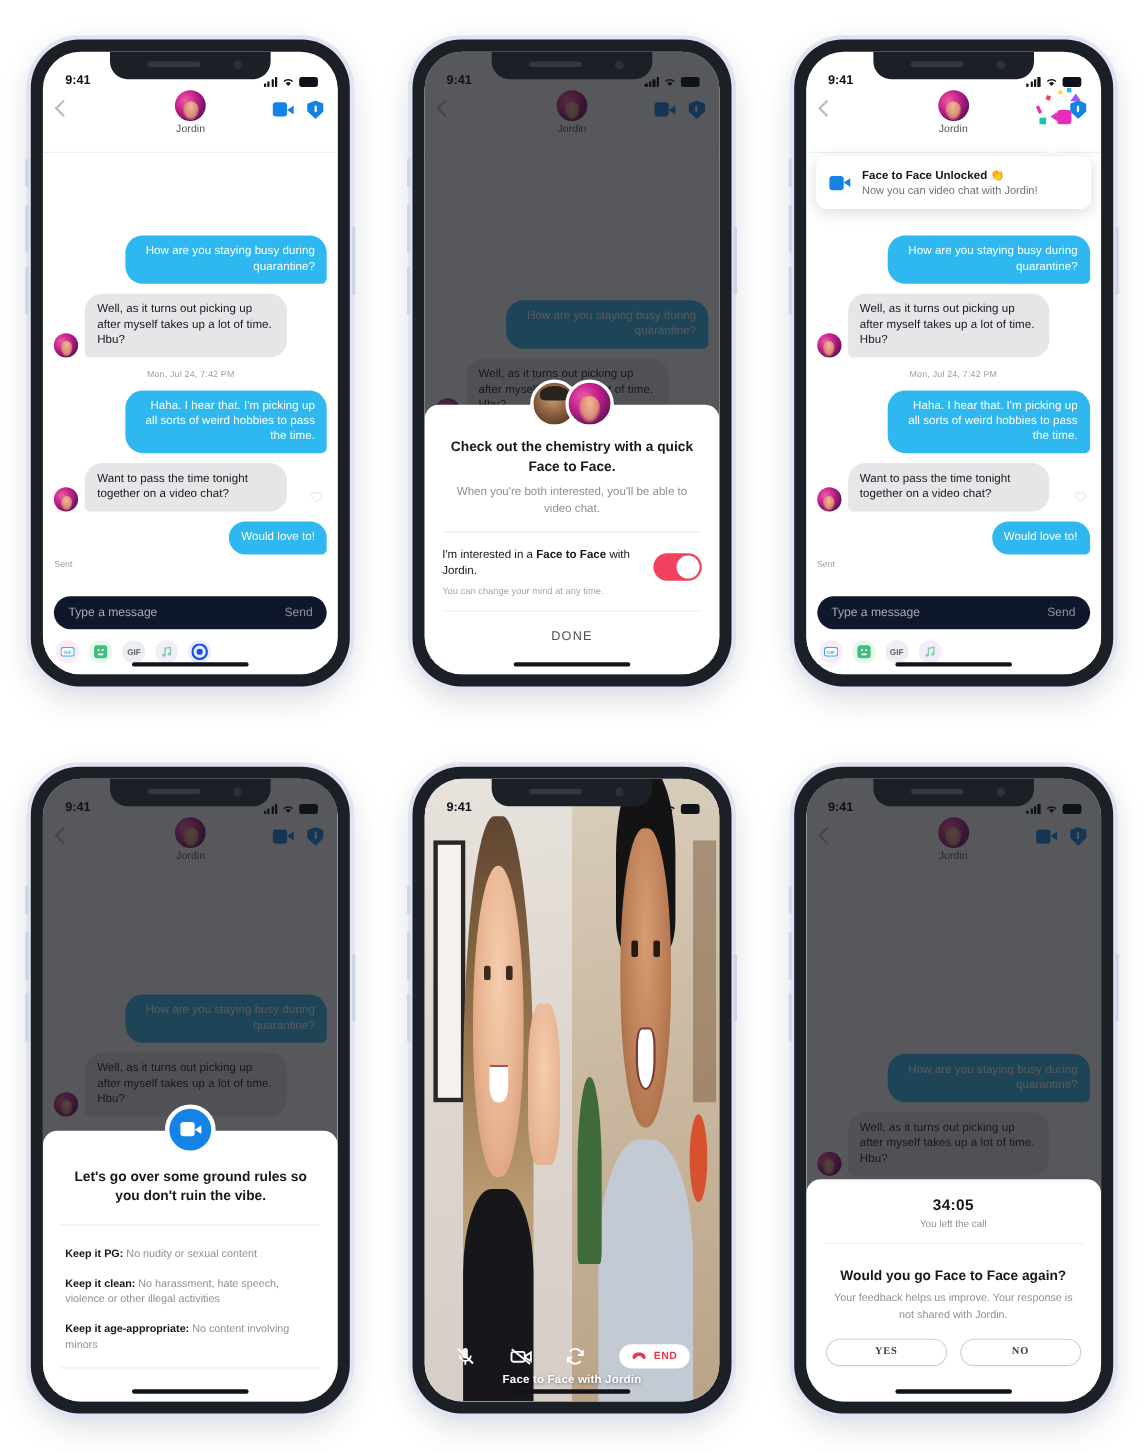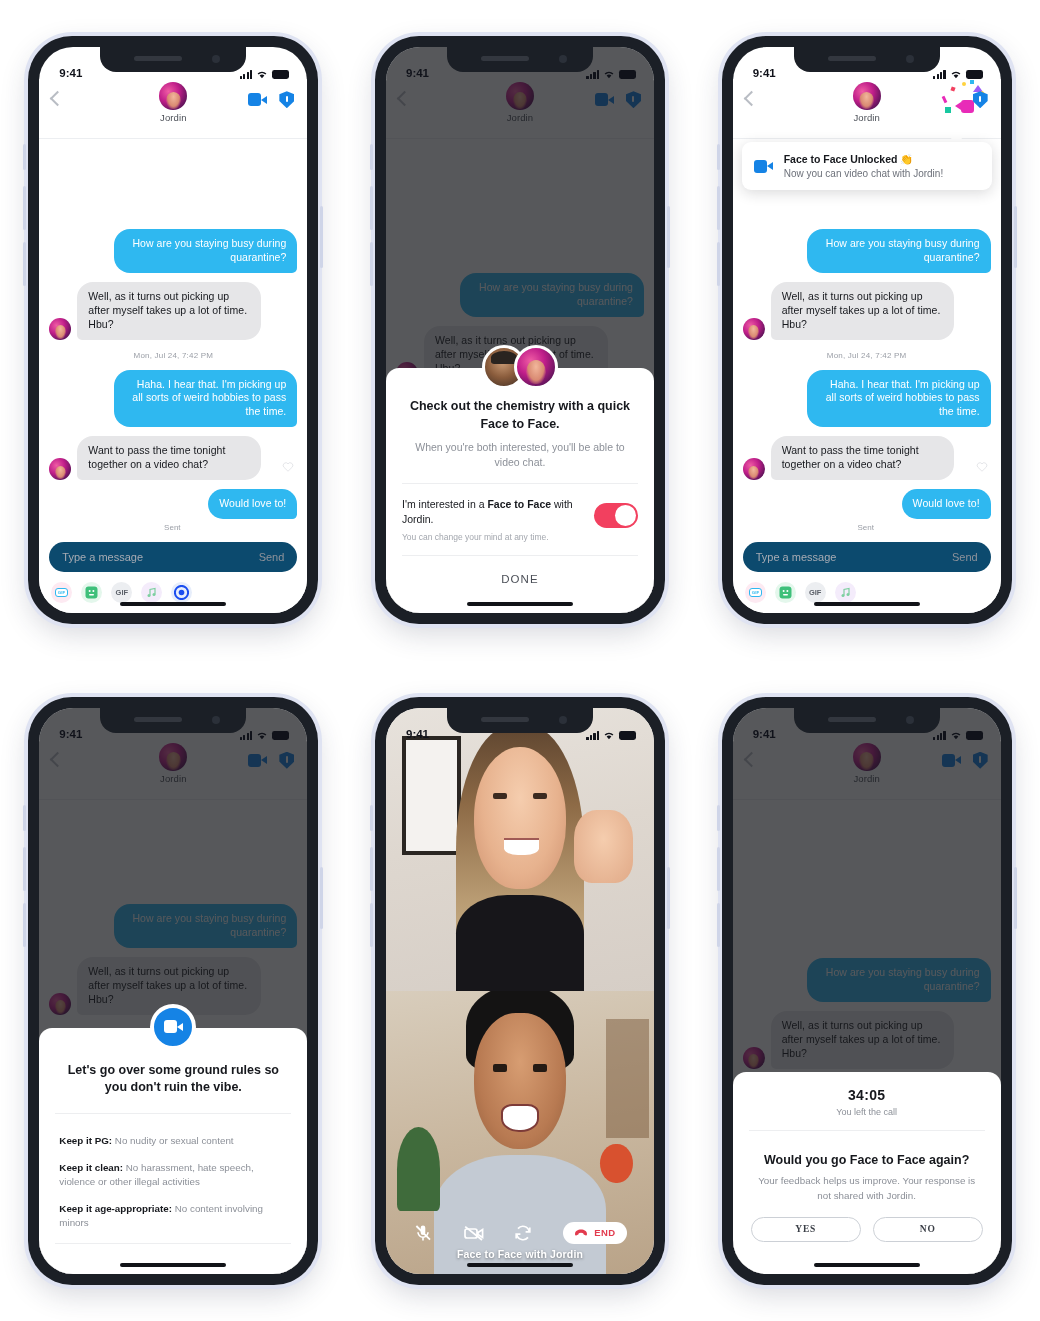--- a/index.html
+++ b/index.html
@@ -143,29 +143,29 @@
   .bubble {
     max-width: 74%;
     padding: 8px 11px;
     border-radius: 16px;
     font-size: 10.5px; line-height: 1.33;
     letter-spacing: .05px;
   }
   .bubble.in { background:#e6e6e8; color:#16181d; border-bottom-left-radius:5px; }
   .bubble.out { background:#2fb8f0; color:#fff; text-align:right; border-bottom-right-radius:5px; }
   .timestamp { text-align:center; font-size:8px; color:#9a9ea6; margin:2px 0 10px; letter-spacing:.2px; }
-  .sentmark { text-align:center; font-size:8px; color:#9a9ea6; margin:-5px 2px 8px 0; }
+  .sentmark { text-align:left; font-size:8px; color:#9a9ea6; margin:-5px 2px 23px 0; }
   .heart {
     position:absolute; right:3px; bottom:8px; width:12px; height:11px; opacity:.55;
   }
 
   
   .composer {
     margin: 2px 0 8px;
-    height: 30px; border-radius:16px; background:#0c4a6e;
+    height: 30px; border-radius:16px; background:#0f172a;
     display:flex; align-items:center; justify-content:space-between;
     padding: 0 13px;
   }
   .composer .ph { font-size:11px; color:#a7abb3; }
   .composer .send { font-size:11px; color:#8e929a; }
   .tray { display:flex; gap:9px; align-items:center; padding:2px 2px 10px; }
   .tray .chip {
     width:21px;height:21px;border-radius:50%;
     display:flex;align-items:center;justify-content:center;
     font-size:7.5px; font-weight:700;
@@ -246,21 +246,21 @@
   .rules-badge {
     position:absolute; top:-24px; left:50%; transform:translateX(-50%);
     width:46px; height:46px; border-radius:50%; background:#1583e5;
     border:4px solid #fff; display:flex; align-items:center; justify-content:center;
     z-index:46;
   }
   .rule { padding: 0 20px; margin-bottom:13px; font-size:9.8px; line-height:1.42; color:#8c9098; }
   .rule b { color:#16181d; font-weight:700; }
 
   
-  .callwrap { position:absolute; inset:0; display:flex; flex-direction:column; }
+  .callwrap { position:absolute; inset:0; display:flex; flex-direction:row; }
   .vid { flex:1; position:relative; overflow:hidden; }
   .vid-top {
     background: linear-gradient(170deg,#e7e2dc 0%,#ded7cf 45%,#d6cec6 100%);
   }
   .vid-bot {
     background: linear-gradient(170deg,#d8cdbc 0%,#c9b79f 50%,#b9a388 100%);
   }
   .callctl {
     position:absolute; left:0; right:0; bottom:30px;
     display:flex; align-items:center; justify-content:center; gap:30px;

